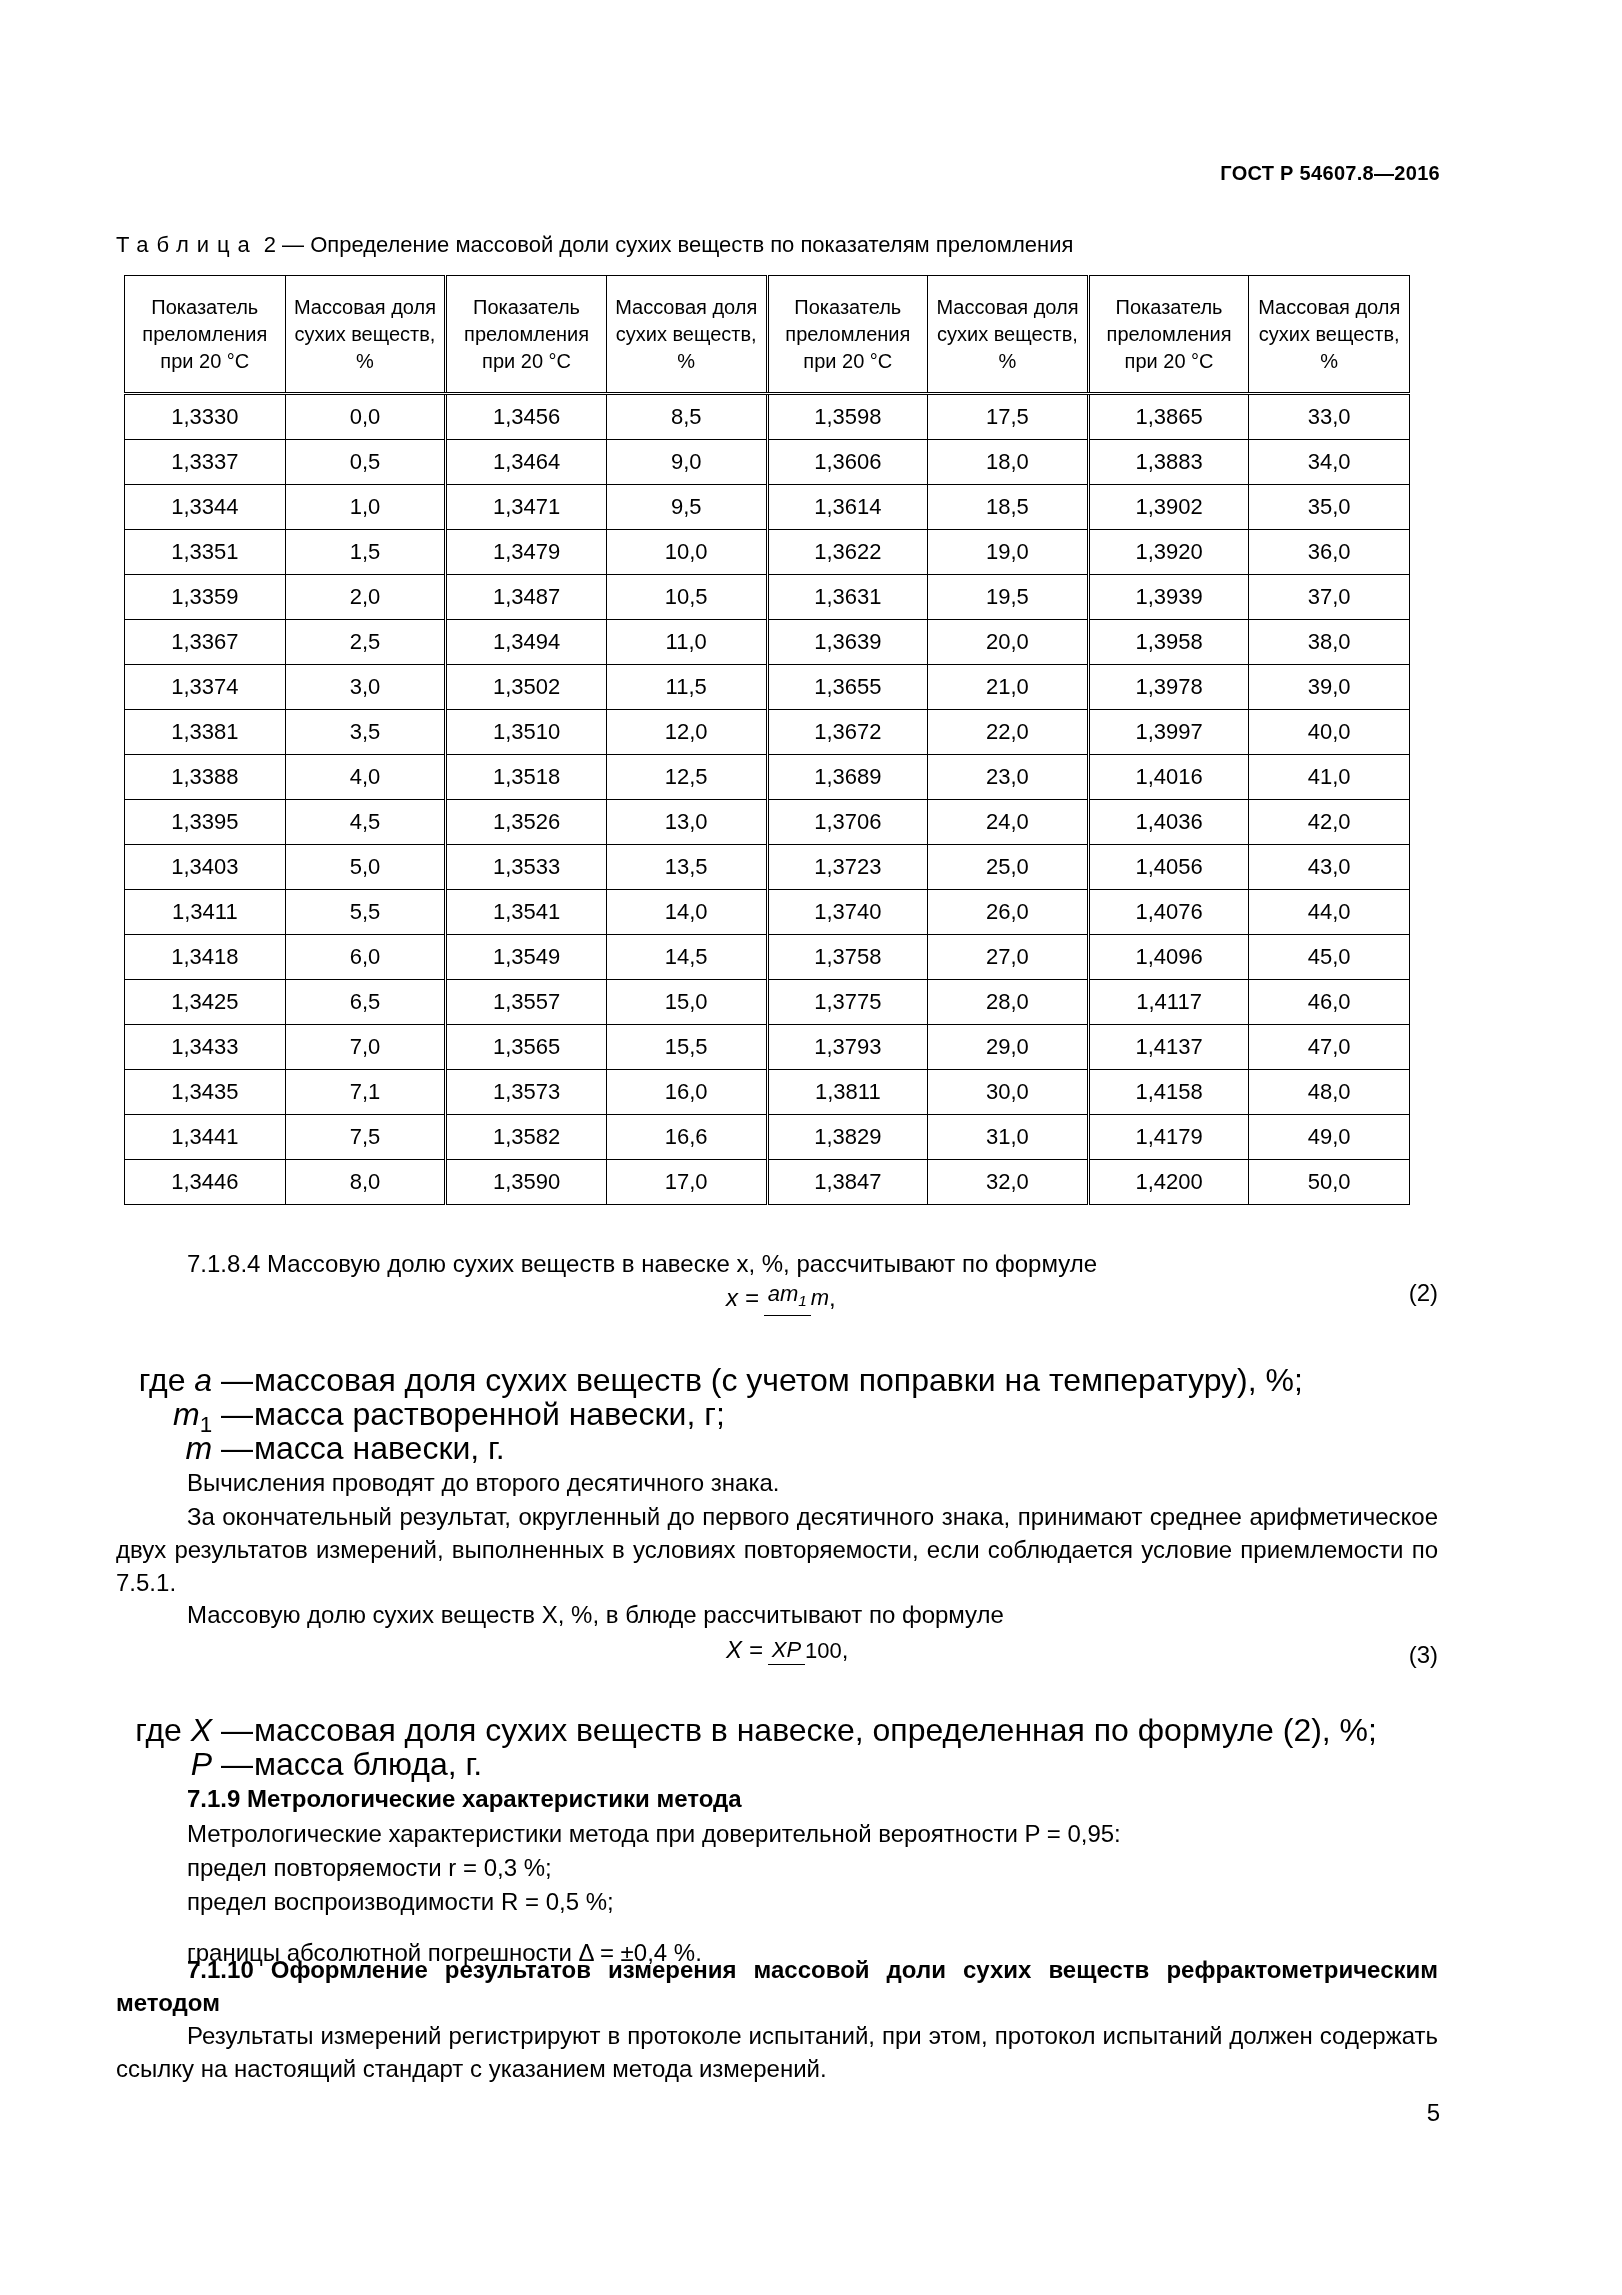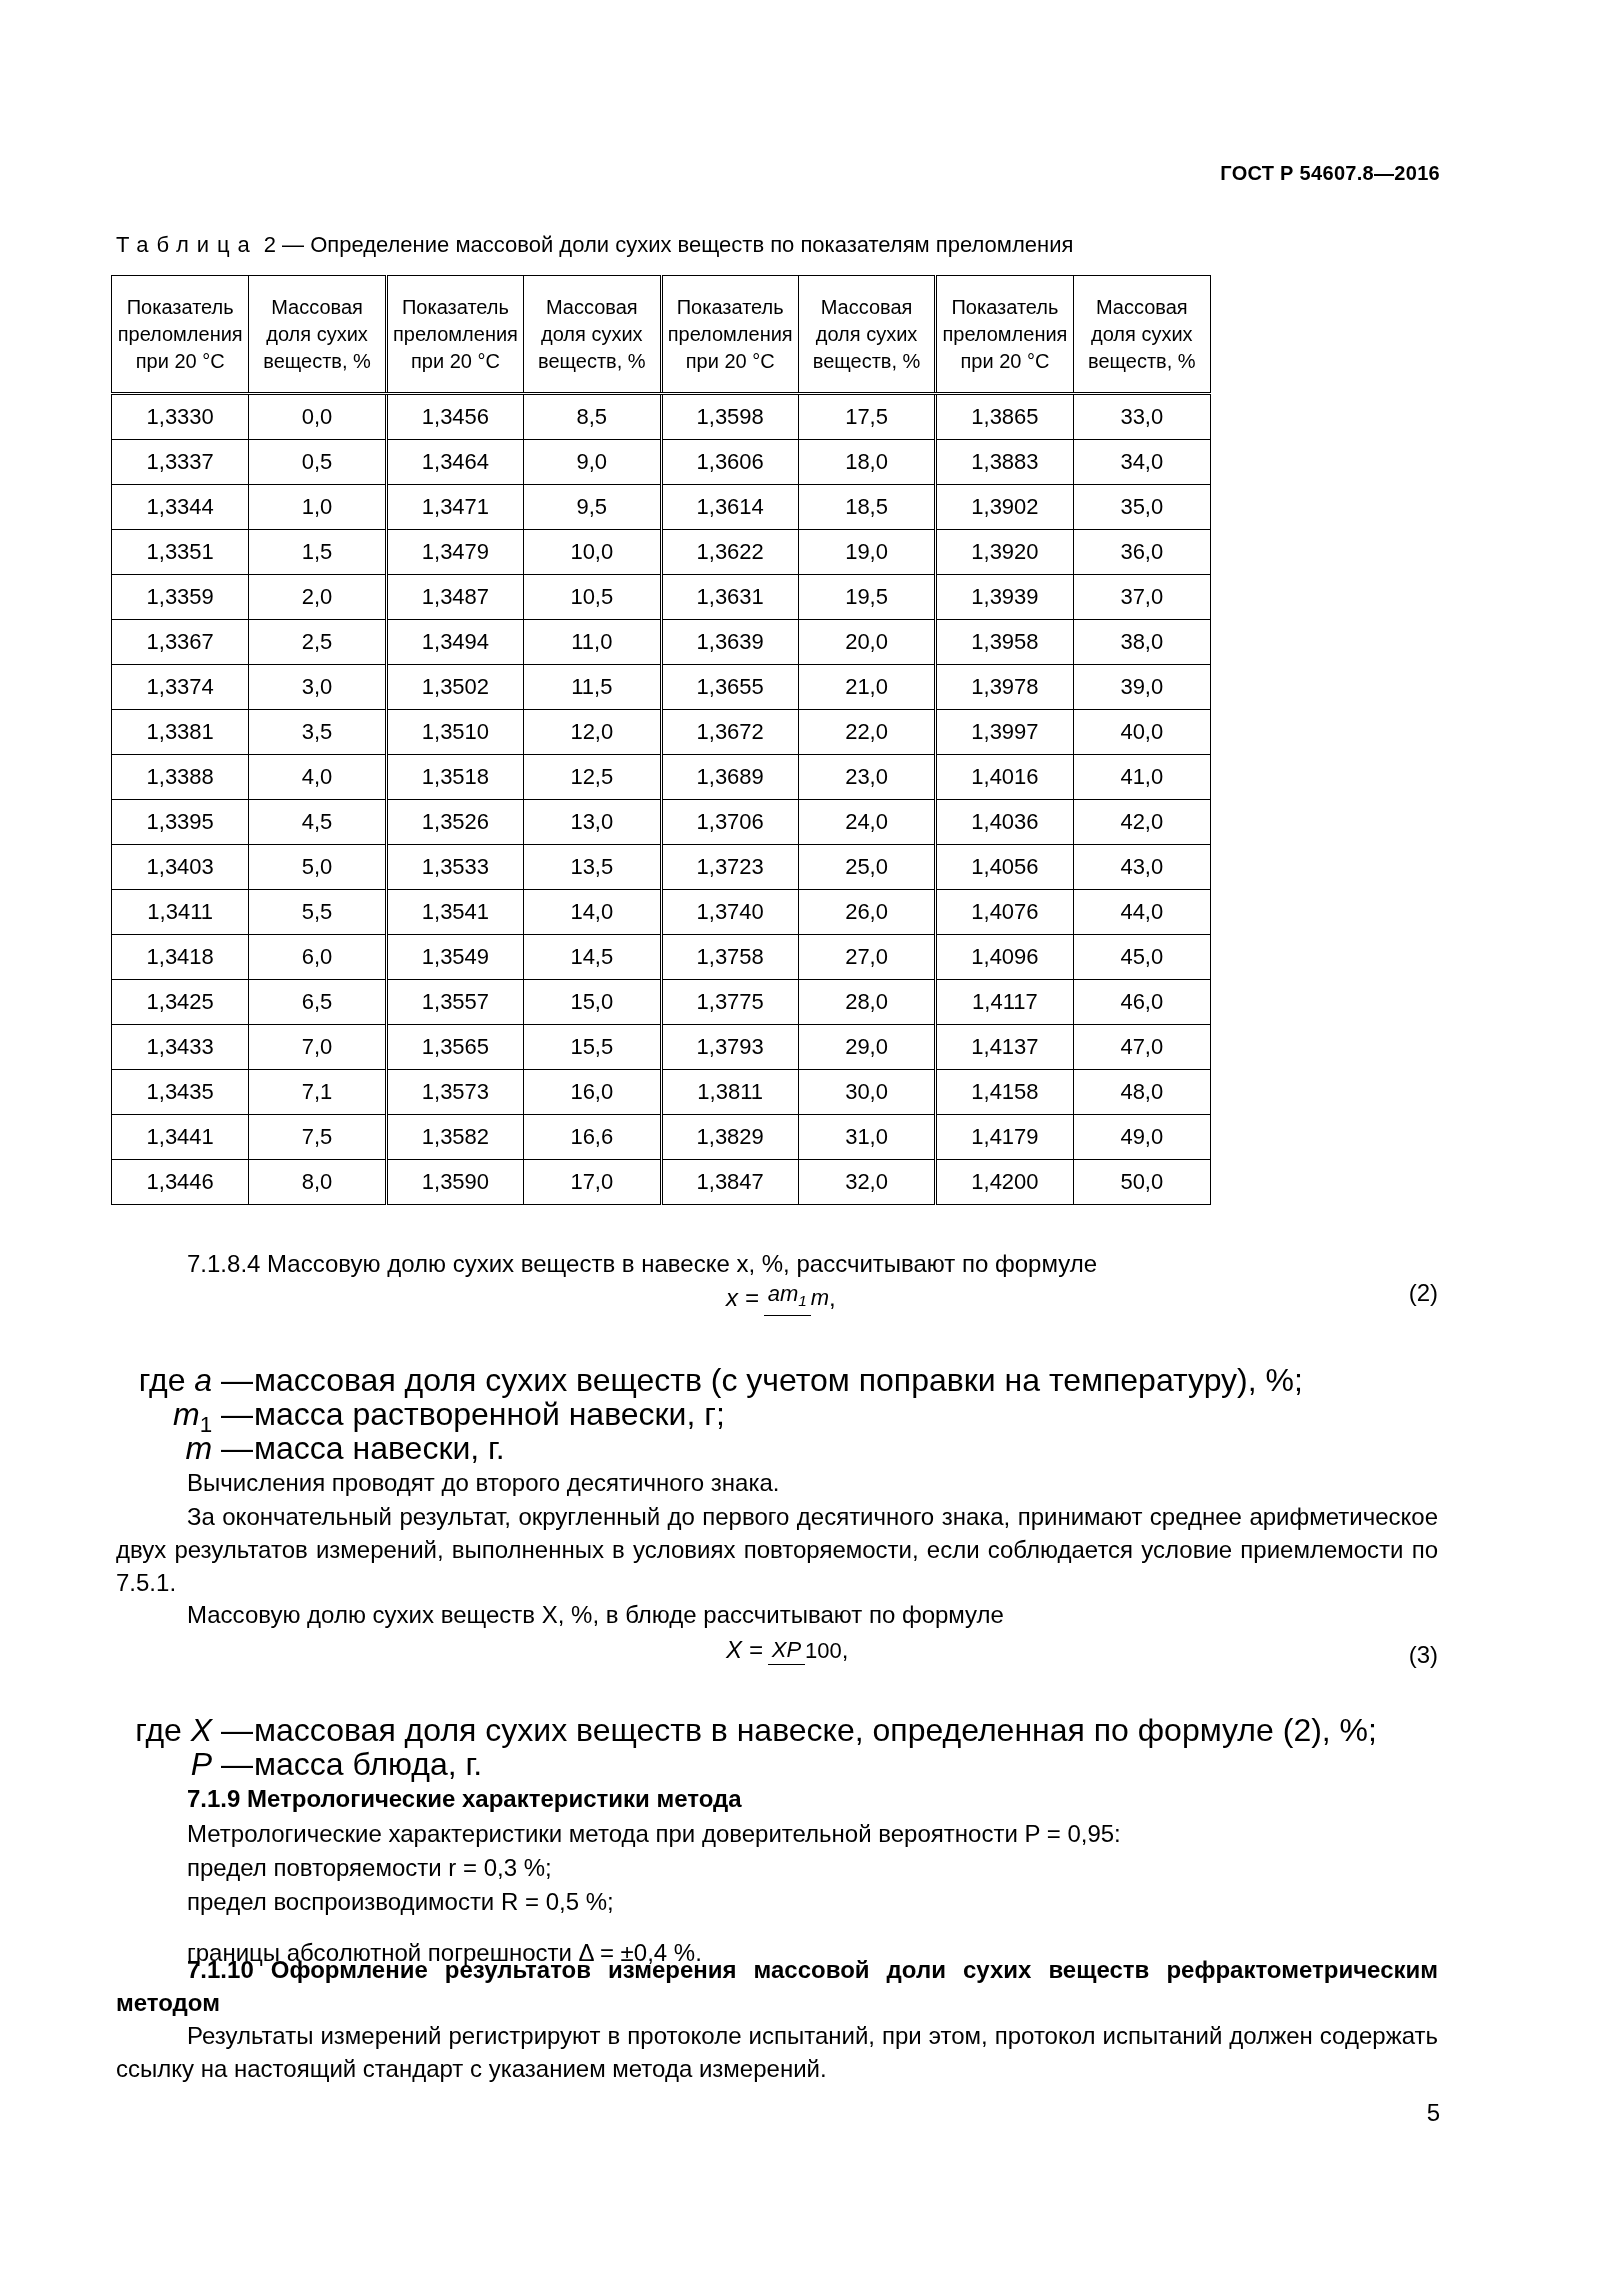--- a/index.html
+++ b/index.html
@@ -10,21 +10,21 @@
     .page-header {
       position: absolute; right: 183px; top: 162px;
       font-size: 20px; font-weight: bold; letter-spacing: 0.3px;
     }
     .table-caption {
       position: absolute; left: 116px; top: 232px;
       font-size: 22px; white-space: nowrap;
     }
     .table-caption .spaced { letter-spacing: 7.9px; }
     table.data {
-      position: absolute; left: 111px; top: 275px; width: 1100px;
+      position: absolute; left: 124px; top: 275px; width: 1286px;
       border-collapse: collapse; table-layout: fixed;
       font-size: 22px;
     }
     table.data th, table.data td {
       border: 1.3px solid #000; text-align: center; padding: 0;
     }
     table.data th {
       font-weight: normal; height: 116px; line-height: 27px; font-size: 20px;
       border-bottom: 3.9px double #000;
     }

